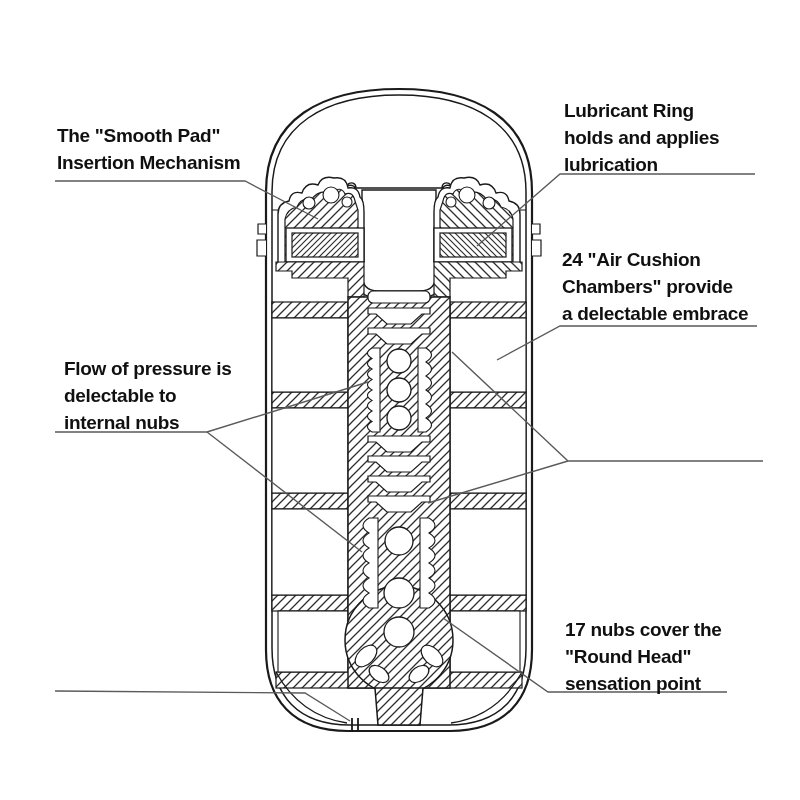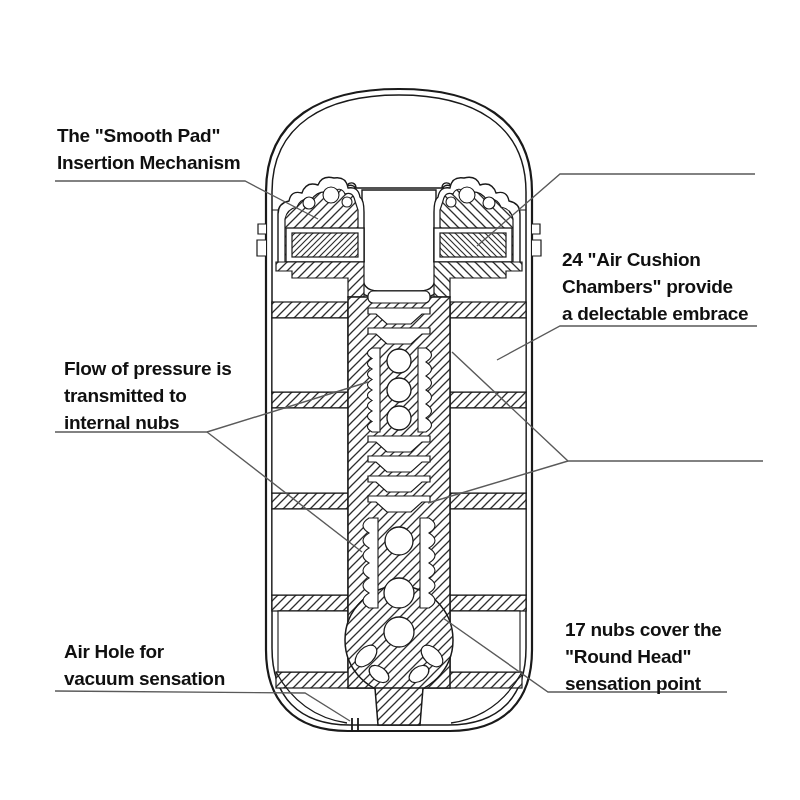--- a/index.html
+++ b/index.html
@@ -149,25 +149,26 @@
       <path d="M207,432 L362,552"></path>
       <path d="M763,461 L568,461 L452,352"></path>
       <path d="M568,461 L428,503"></path>
       <path d="M55,691 L305,693 L350,721"></path>
       <path d="M727,692 L548,692 L443,618"></path>
     </g>
   </svg>
 
   <div class="label" id="label-smooth-pad">The "Smooth Pad"
 Insertion Mechanism</div>
+  <div class="label" id="label-lubricant">Lubricant Ring
+holds and applies
+lubrication</div>
   <div class="label" id="label-air-cushion">24 "Air Cushion
 Chambers" provide
 a delectable embrace</div>
   <div class="label" id="label-flow">Flow of pressure is
-transmitted to
+delectable to
 internal nubs</div>
-  <div class="label" id="label-air-hole">Air Hole for
-vacuum sensation</div>
   <div class="label" id="label-nubs">17 nubs cover the
  "Round Head"
 sensation point</div>
 
 </div>
 
 </body></html>

